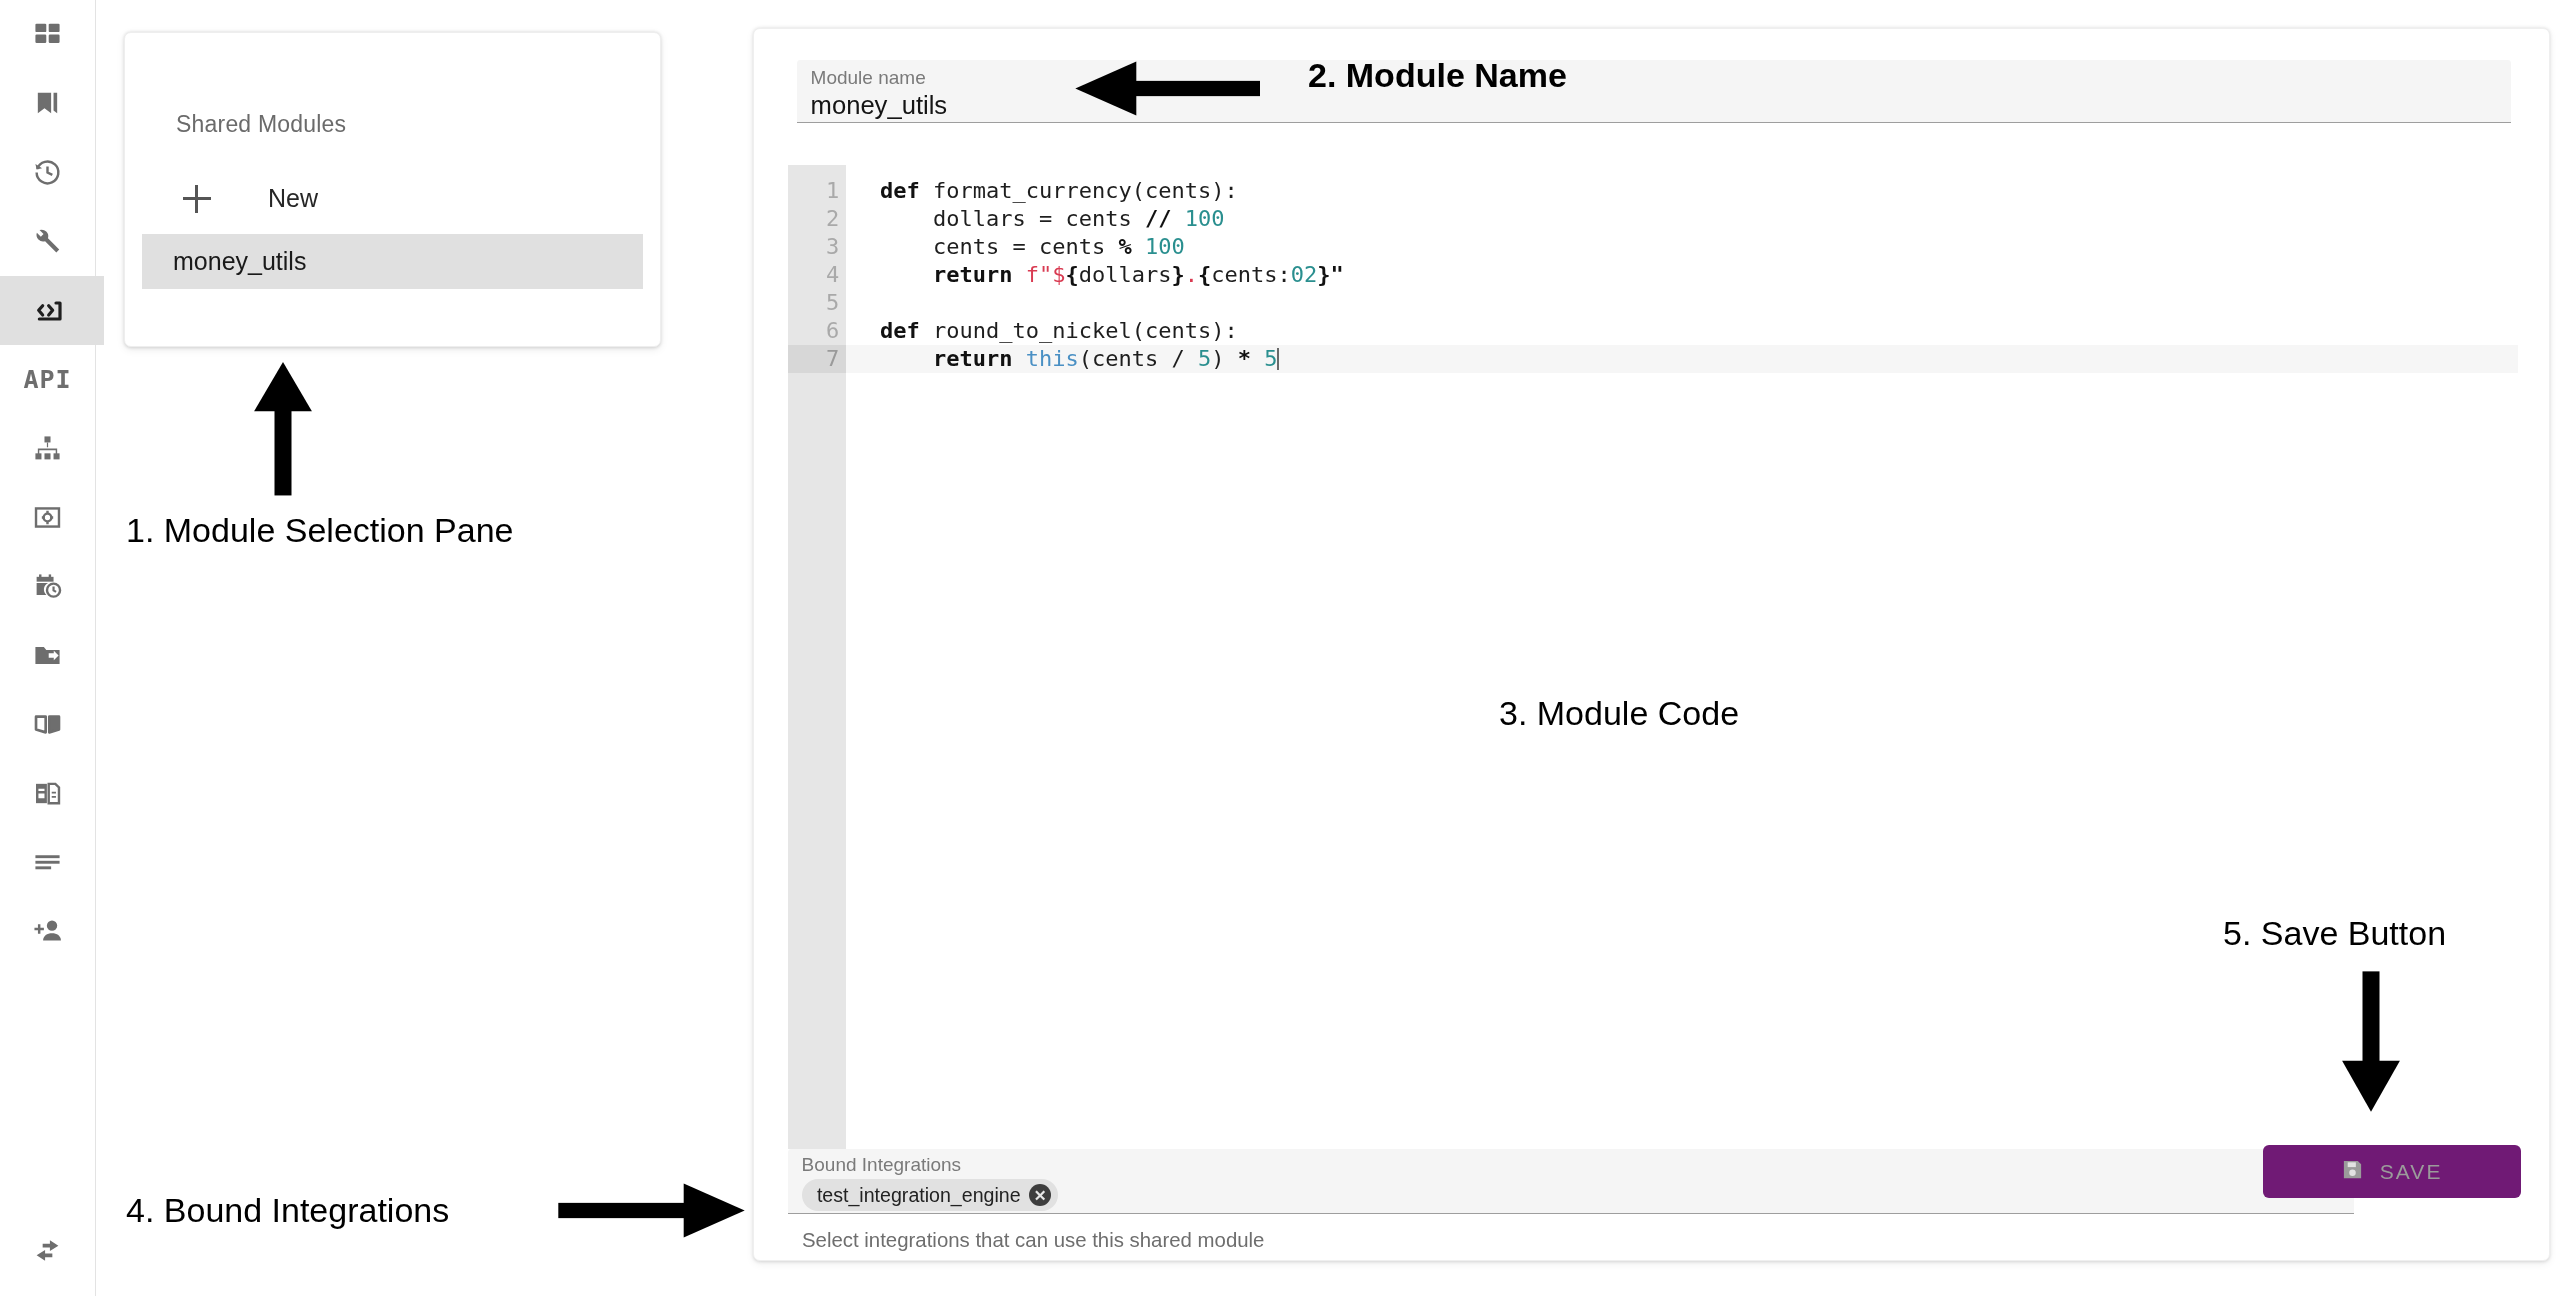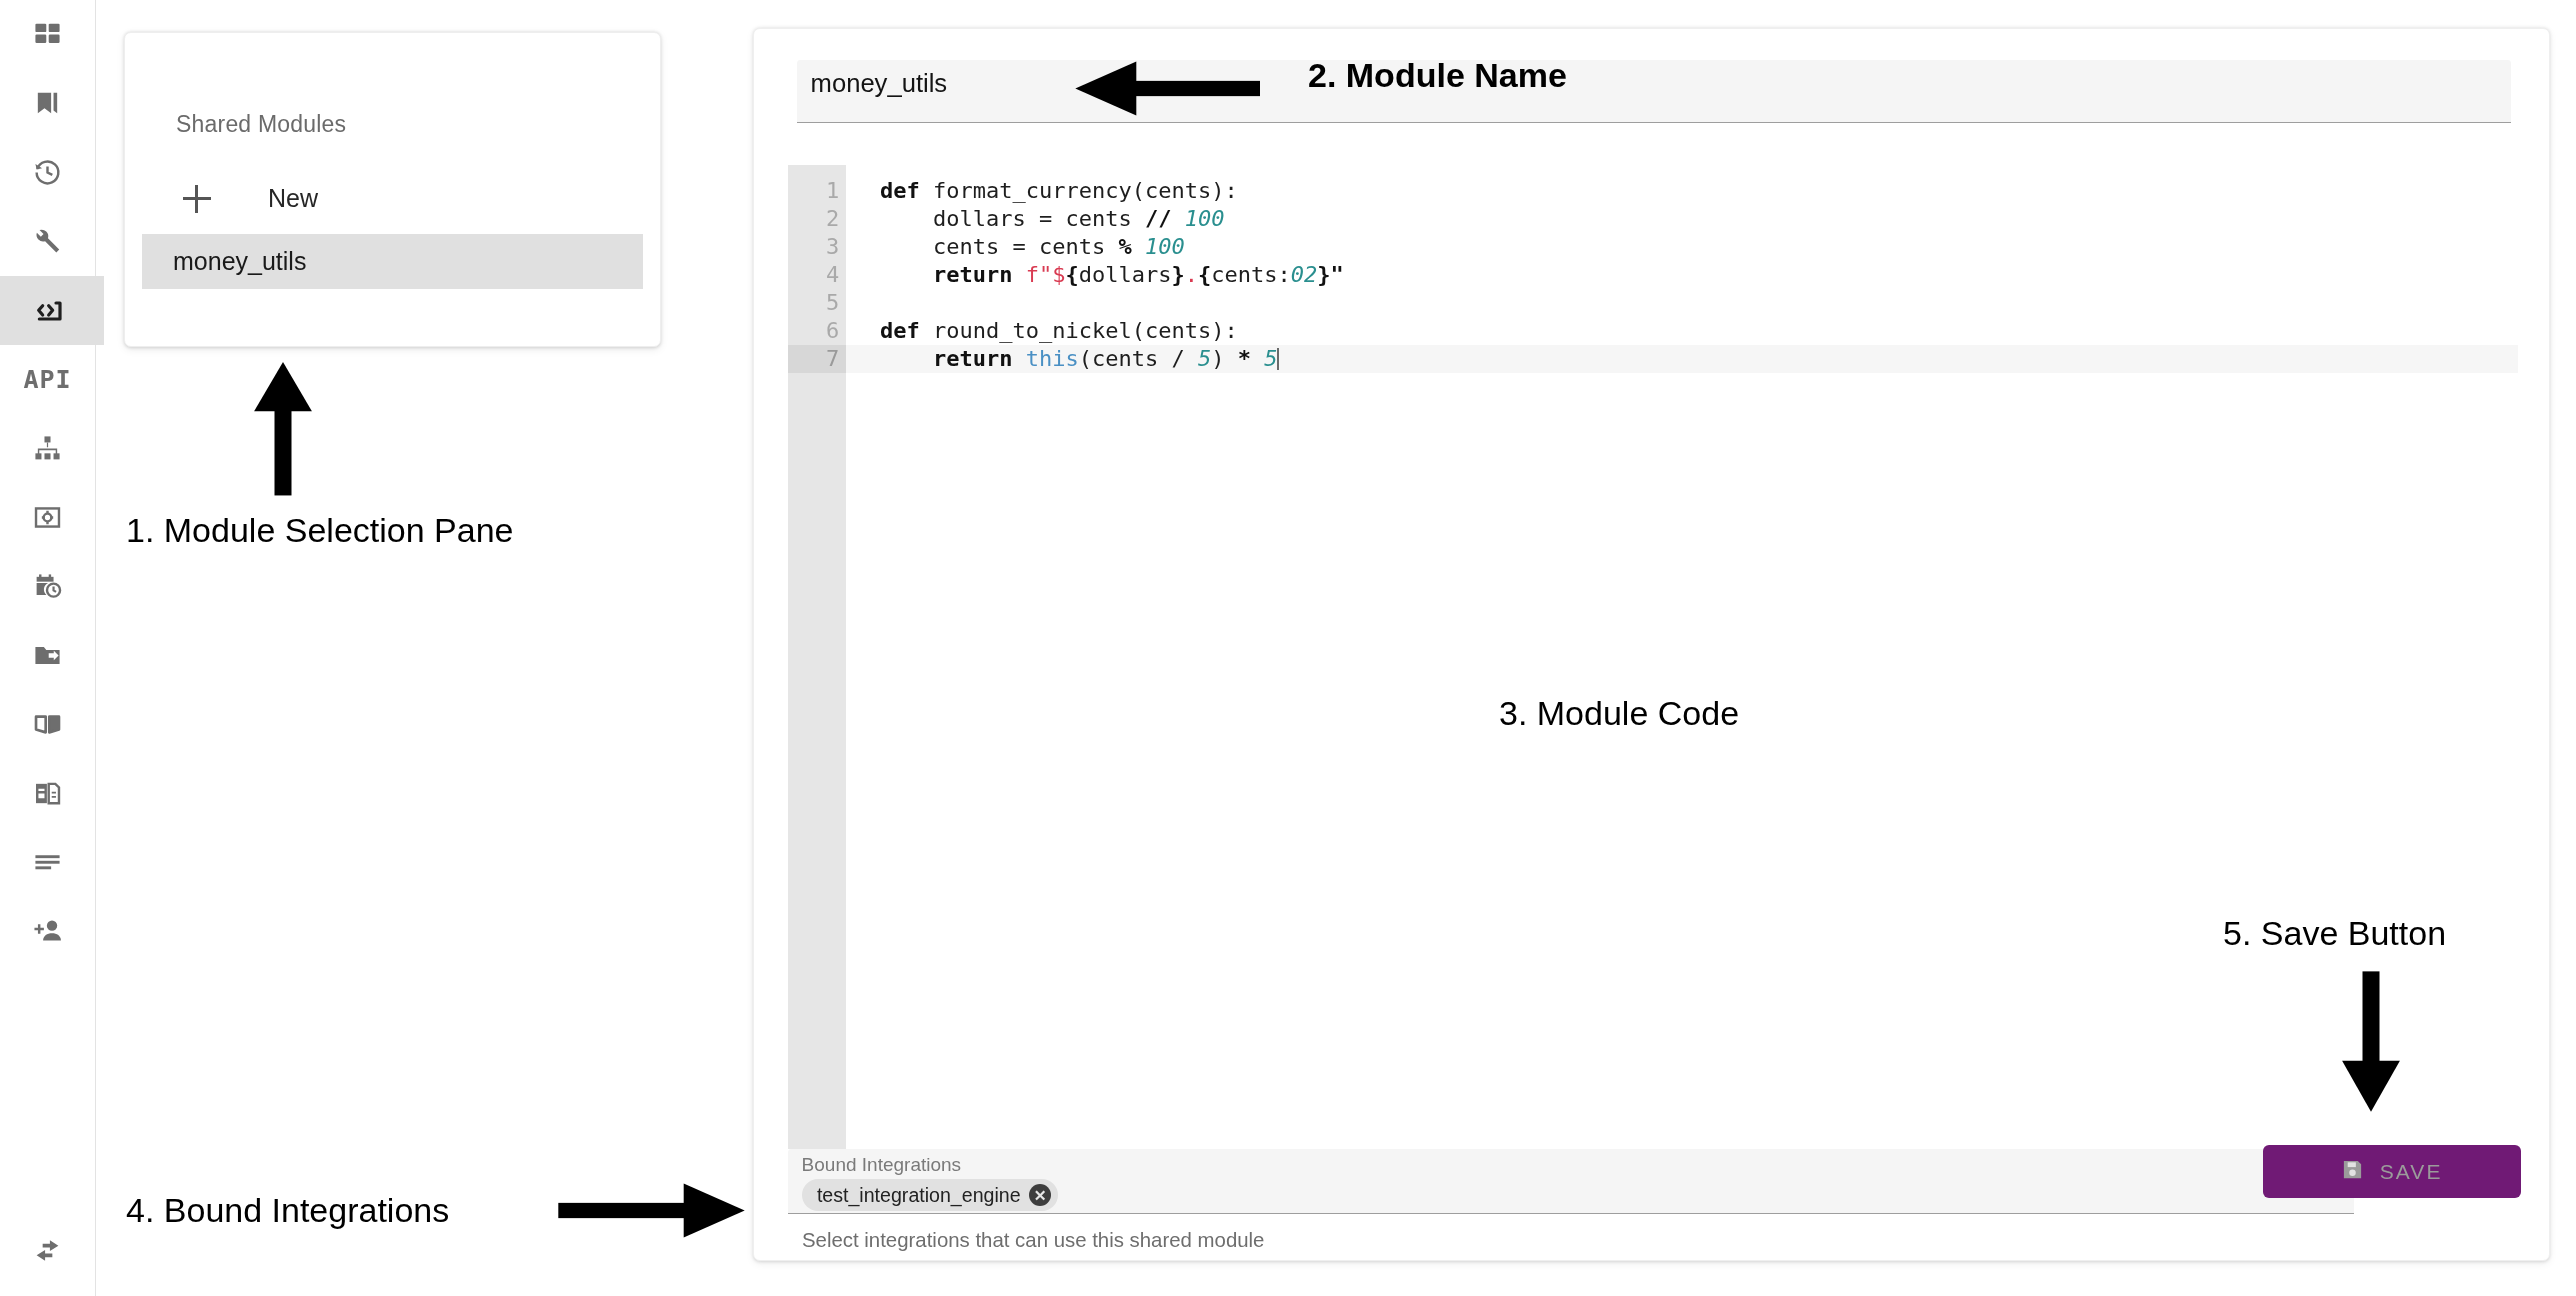--- a/index.html
+++ b/index.html
@@ -112,21 +112,21 @@
     width: 58px; background: #e6e6e6; color: #a9a9a9;
     text-align: right; padding-top: 12px; flex: none;
     user-select: none;
   }
   .gutter .gl { height: 28px; padding-right: 6.8px; position: relative; }
   .gutter .gl.active { background: #d7d7d7; color:#9a9a9a; }
   .code-lines { flex: 1 1 auto; padding-top: 12px; position: relative; }
   .cl { height: 28px; white-space: pre; padding-left: 34px; color: #1e1e1e; }
   .cl.active { background: #f6f6f6; }
   .kw  { color: #111111; font-weight: 700; }
-  .num { color: #2a8f8f; font-style: italic; }
+  .num { color: #2a8f8f; }
   .str { color: #d93b52; }
   .fn  { color: #4a90c4; }
   .op  { color: #111111; font-weight: 700; }
   .caret {
     display: inline-block; width: 1.7px; height: 22px;
     background: #6a6a6a; vertical-align: -4.3px;
   }
 
   
   .bound-field {
@@ -352,20 +352,21 @@
     </div>
 
     <div class="module-item selected">
       <span>money_utils</span>
     </div>
   </div>
 
   <div class="editor-card">
 
     <div class="name-field">
+      <div class="name-label">Module name</div>
       <div class="name-value">money_utils</div>
     </div>
 
     <div class="code-area">
       <div class="gutter">
         <div class="gl">1</div>
         <div class="gl">2</div>
         <div class="gl">3</div>
         <div class="gl">4</div>
         <div class="gl">5</div>

